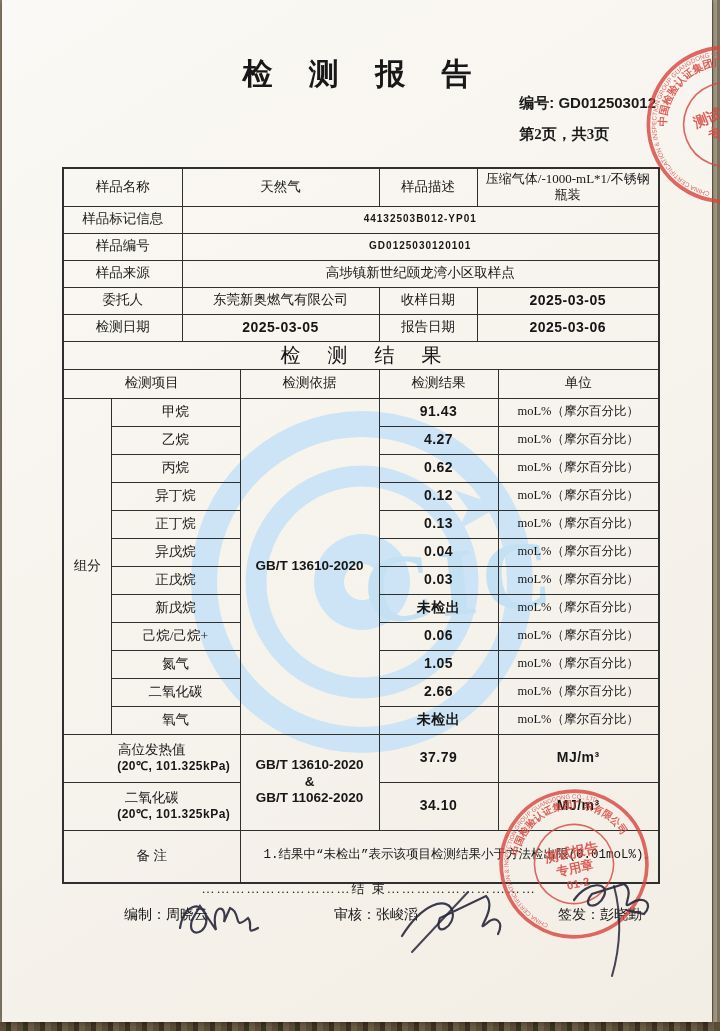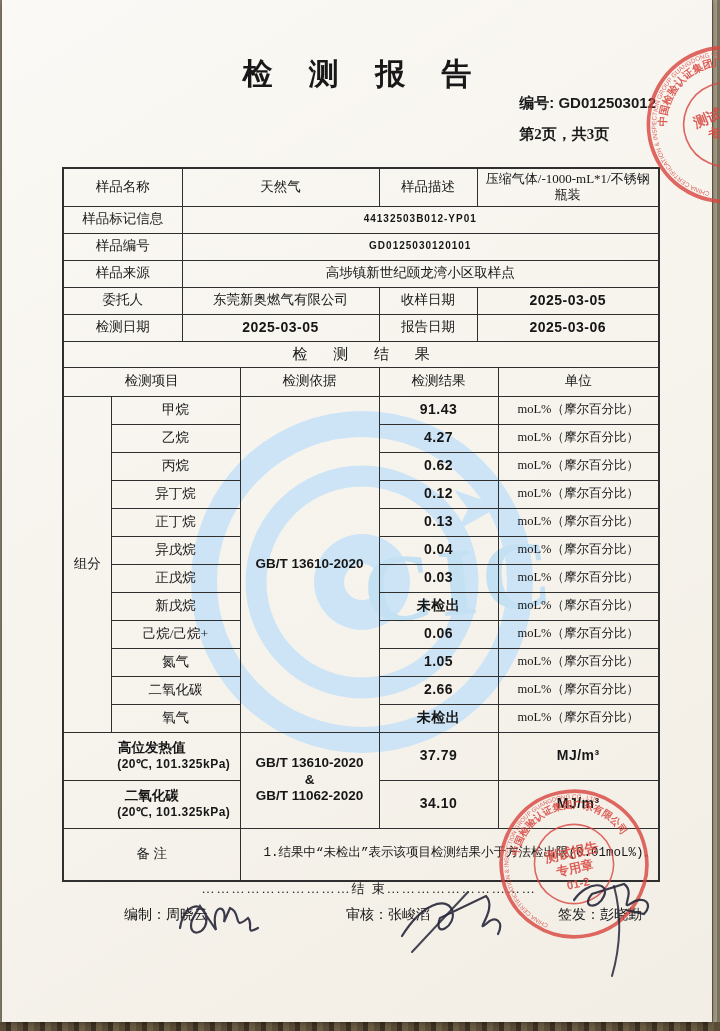--- a/index.html
+++ b/index.html
@@ -30,31 +30,31 @@
   table.rep, table.rep td { border:1px solid #2f2f2f; }
   table.rep { border-width:2px;padding-left:40px; }
   td { text-align:center; vertical-align:middle; padding:1px 2px; line-height:1.25; }
   .h38 td{height:38px} .h27 td{height:27px} .h26 td{height:26px} .h29 td{height:29px}
   .h28 td{height:28px} .h48 td{height:48px} .h42 td{height:53px}
   .lbl { font-size:13.5px; color:#191919; }
   .cn  { font-size:13.5px; }
   .num { font-family:"Liberation Sans",sans-serif; font-weight:bold; font-size:14px; letter-spacing:.5px;margin-left:44px; }
   .code{ font-family:"Liberation Sans",sans-serif; font-weight:bold; font-size:10px; letter-spacing:1px; }
   .unit{ font-size:12.5px;margin-top:36px; }
-  .banner { font-size:15px; letter-spacing:11px; text-indent:11px; }
+  .banner { font-size:20px; letter-spacing:11px; text-indent:11px; }
   .remark { font-size:12.5px; text-align:right; padding-left:8px;font-family:Liberation Mono, monospace; }
-  .block { display:block;font-weight:bold; }
+  .block { display:block; }
   .small { font-size:12px; }
   .methodcell { font-family:"Liberation Sans",sans-serif; font-weight:bold; font-size:13.5px;margin-top:40px; }
   
   .endline { position:absolute; top:880px; left:0; width:100%; text-align:center;
     font-size:13px; letter-spacing:2px; color:#222; z-index:2;margin-left:12px; }
   .footer { position:absolute; top:906px; left:0; width:100%; font-size:14px; color:#151515; z-index:2; }
   .sig-group { position:absolute; white-space:nowrap; }
-  .sig-prepared { left:122px; } .sig-reviewed { left:344px; } .sig-issued { left:516px;margin-left:40px; }
+  .sig-prepared { left:122px; } .sig-reviewed { left:332px; } .sig-issued { left:516px;margin-left:40px; }
   
   .stamp { position:absolute; z-index:4; }
   .stamp-top { left:641px; top:42px; width:165px; height:165px; transform:rotate(-22deg); }
   .stamp-bottom { left:494px; top:786px; width:156px; height:156px; transform:rotate(-12deg); }
   .ink { position:absolute; z-index:5; }
 </style>
 </head>
 <body>
 
 <div class="page">

